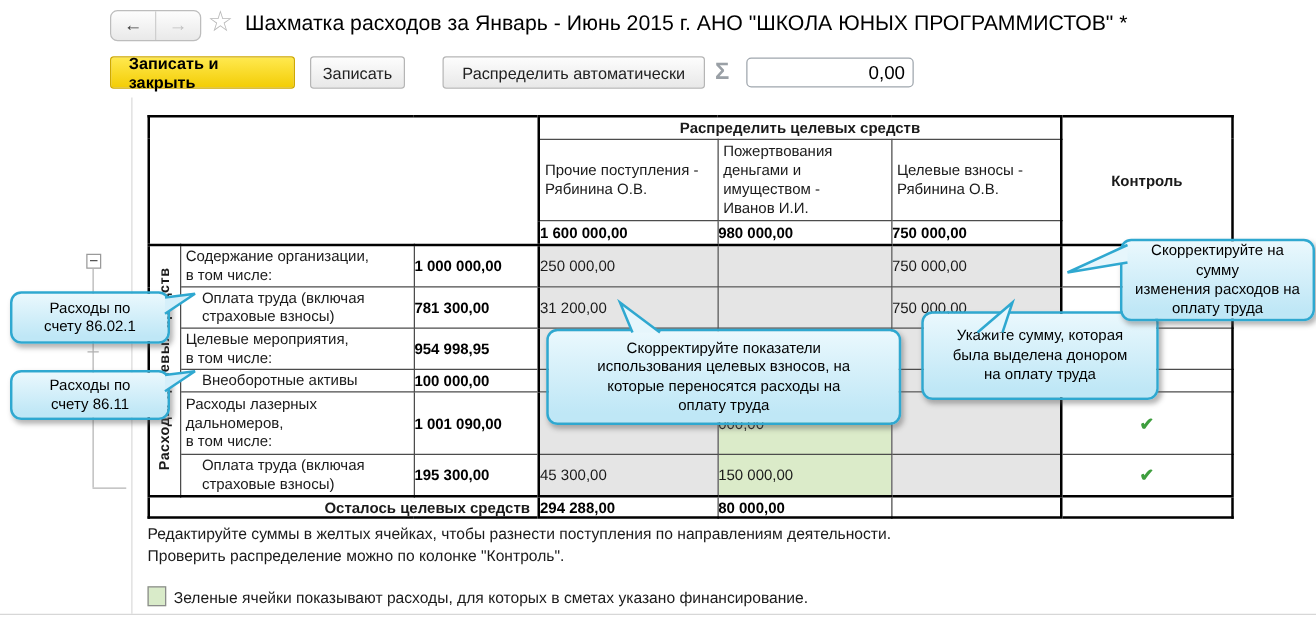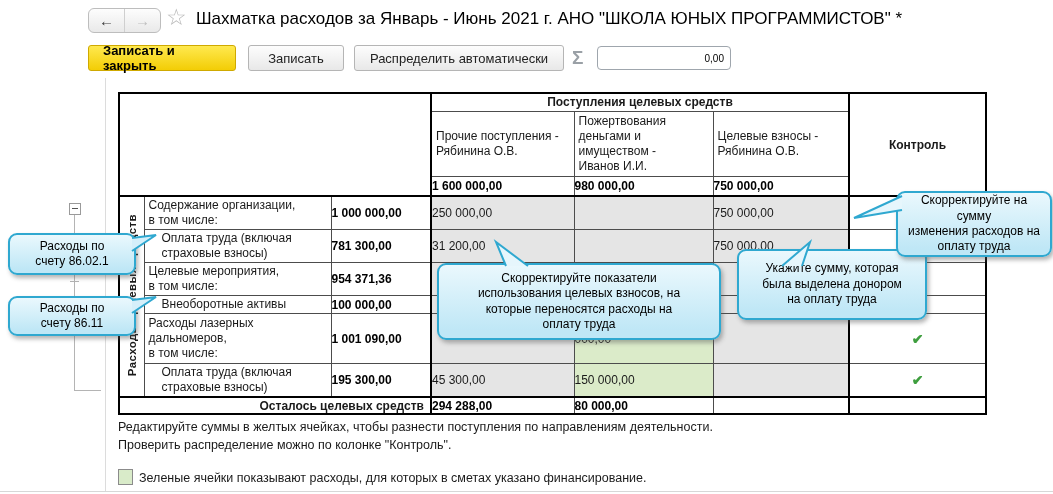--- a/index.html
+++ b/index.html
@@ -18,26 +18,26 @@
   .navpill .half:first-child { border-right:1px solid #cfcfcf; color:#3a3a3a; }
   .navpill .half:last-child { color:#bfbfbf; }
   .star { position:absolute; left:166px; top:4px; font-size:23px; color:#b9b9b9; }
   .title { position:absolute; left:196px; top:9px; font-size:17px; color:#000; white-space:nowrap; }
   
   .btn { position:absolute; top:45px; height:26px; border-radius:3px; font-size:13px;
     display:flex; align-items:center; justify-content:center; cursor:pointer; padding:0 14px; }
   .btn-yellow { left:88px; width:148px; background:linear-gradient(180deg,#ffe94f,#f3cd05);
     border:1px solid #cfa900; font-weight:bold; color:#000; }
   .btn-plain { background:linear-gradient(180deg,#fdfdfd,#e8e8e8); border:1px solid #b5b5b5; color:#222; }
-  #btn-save { left:248px; width:96px; }
+  #btn-save { left:248px; width:76px; }
   #btn-distribute { left:354px; width:210px; }
   .sigma { position:absolute; left:572px; top:47px; font-size:19px; font-weight:bold; color:#9aa0a6; }
   .sum-input { position:absolute; left:597px; top:46px; width:134px; height:24px;
     border:1px solid #9fa6ad; border-radius:4px; text-align:right; padding-right:6px;
-    font-size:10px; font-family:"Liberation Sans",sans-serif; color:#000; background:#fff; }
+    font-size:15px; font-family:"Liberation Sans",sans-serif; color:#000; background:#fff; }
   
   .vline { position:absolute; left:105px; top:78px; width:1px; height:413px; background:#dcdcdc; }
   .hline-bottom { position:absolute; left:0; top:491px; width:1053px; height:1px; background:#d7d7d7; }
   .grp-box { position:absolute; left:69px; top:203px; width:12px; height:12px; border:1px solid #9a9a9a;
     background:#fff; z-index:2; cursor:pointer; }
   .grp-box::after { content:""; position:absolute; left:2px; right:2px; top:4px; height:1px; background:#555; }
   .grp-line-v { position:absolute; left:74px; top:215px; width:1px; height:175px; background:#b4b4b4; }
   .grp-line-h { position:absolute; left:74px; top:390px; width:27px; height:1px; background:#b4b4b4; }
   .grp-tick { position:absolute; left:70px; width:9px; height:1px; background:#b4b4b4; }
   
@@ -79,21 +79,21 @@
 
 <div class="navpill">
   <div class="half">
       <span>←</span>
     </div>
   <div class="half">
       <span>→</span>
     </div>
 </div>
 <div class="star">☆</div>
-<div class="title">Шахматка расходов за Январь - Июнь 2021 г. АНО "ШКОЛА ЮНЫХ ПРОГРАММИСТОВ" *</div>
+<div class="title">Шахматка расходов за Январь - Июнь 2015 г. АНО "ШКОЛА ЮНЫХ ПРОГРАММИСТОВ" *</div>
 
 <div class="btn btn-yellow">Записать и закрыть</div>
 <div class="btn btn-plain" id="btn-save">Записать</div>
 <div class="btn btn-plain" id="btn-distribute">Распределить автоматически</div>
 <div class="sigma">Σ</div>
 <input class="sum-input" value="0,00" style="">
 
 <div class="vline"></div>
 <div class="hline-bottom"></div>
 <div class="grp-box"></div>
@@ -108,21 +108,21 @@
       <col style="width:187px">
       <col style="width:100px">
     <col style="width:143px">
       <col style="width:139px">
       <col style="width:136px">
       <col style="width:137px">
   </colgroup>
   <tbody>
       <tr style="height:18px">
     <td colspan="3" rowspan="3" class="thickB"></td>
-    <td colspan="3" class="band thickL">Поступления целевых средств</td>
+    <td colspan="3" class="band thickL">Распределить целевых средств</td>
     <td rowspan="3" class="ctl-head thickL thickB">Контроль</td>
   </tr>
   <tr style="height:62px">
     <td class="cap thickL">Прочие поступления -
 Рябинина О.В.</td>
     <td class="cap">Пожертвования
 деньгами и
 имуществом -
 Иванов И.И.</td>
     <td class="cap">Целевые взносы -
@@ -148,21 +148,21 @@
 страховые взносы)</td>
     <td class="num bold">781 300,00</td>
     <td class="num cy thickL">31 200,00</td>
     <td class="num cy"></td>
     <td class="num cy">750 000,00</td>
     <td class="ctl thickL"></td>
   </tr>
   <tr style="height:33px">
     <td class="lbl">Целевые мероприятия,
 в том числе:</td>
-    <td class="num bold">954 371,36</td>
+    <td class="num bold">954 998,95</td>
     <td class="num cy thickL"></td>
     <td class="num cy"></td>
     <td class="num cy"></td>
     <td class="ctl thickL">✔</td>
   </tr>
   <tr style="height:17px">
     <td class="lbl indent">Внеоборотные активы</td>
     <td class="num bold">100 000,00</td>
     <td class="num cy thickL"></td>
     <td class="num cy"></td>

